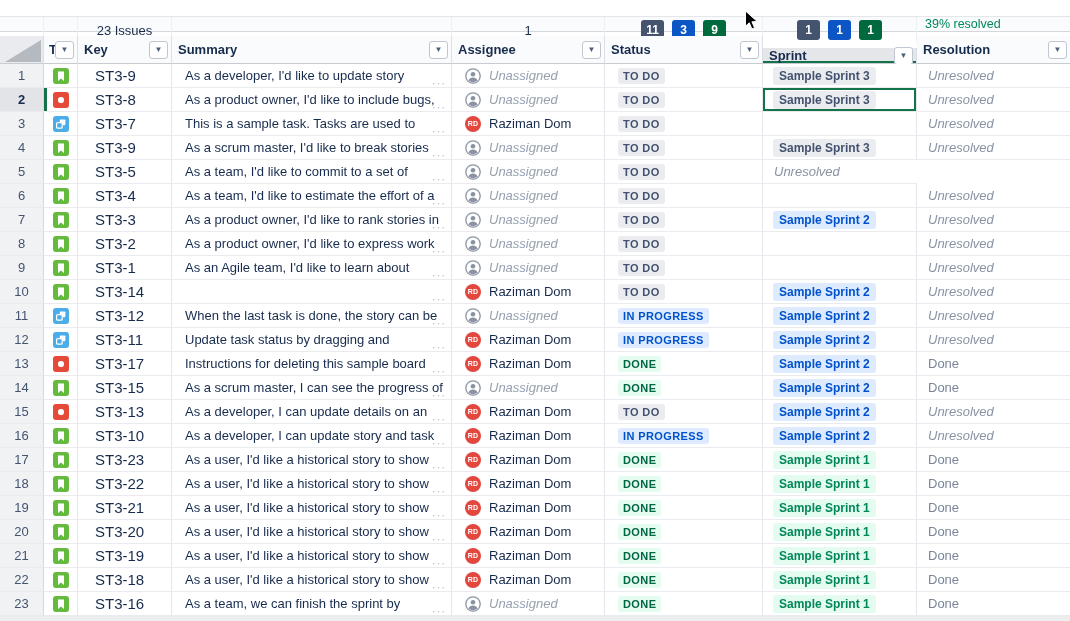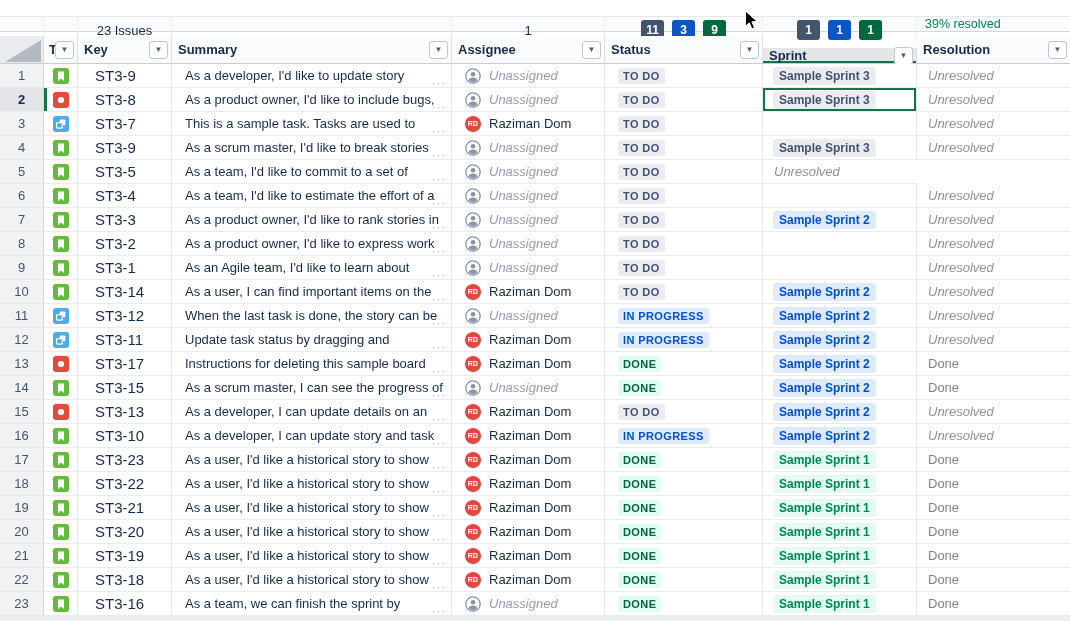--- a/index.html
+++ b/index.html
@@ -412,21 +412,20 @@
     <div class="row grid">
       <div class="cell numcell">10</div>
       <div class="cell tcell">
           <svg class="type-ic" viewBox="0 0 16 16">
             <rect width="16" height="16" rx="3" fill="#63BA3C"></rect>
             <path d="M5 3.5h6V13L8 10.6 5 13z" fill="#fff"></path>
           </svg>
         </div>
       <div class="cell keycell">ST3-14</div>
       <div class="cell sumtextcell">
-        <span class="sumtext">As a user, I can find important items on the</span>
         <span class="trunc">···</span>
       </div>
       <div class="cell asscell">
           <span class="av-init" style="background: rgb(226, 72, 61);">RD</span>
           <span>Raziman Dom</span>
         </div>
       <div class="cell statcell">
         <span class="loz status-loz todo">TO DO</span>
       </div>
       <div class="cell sprintcell">

